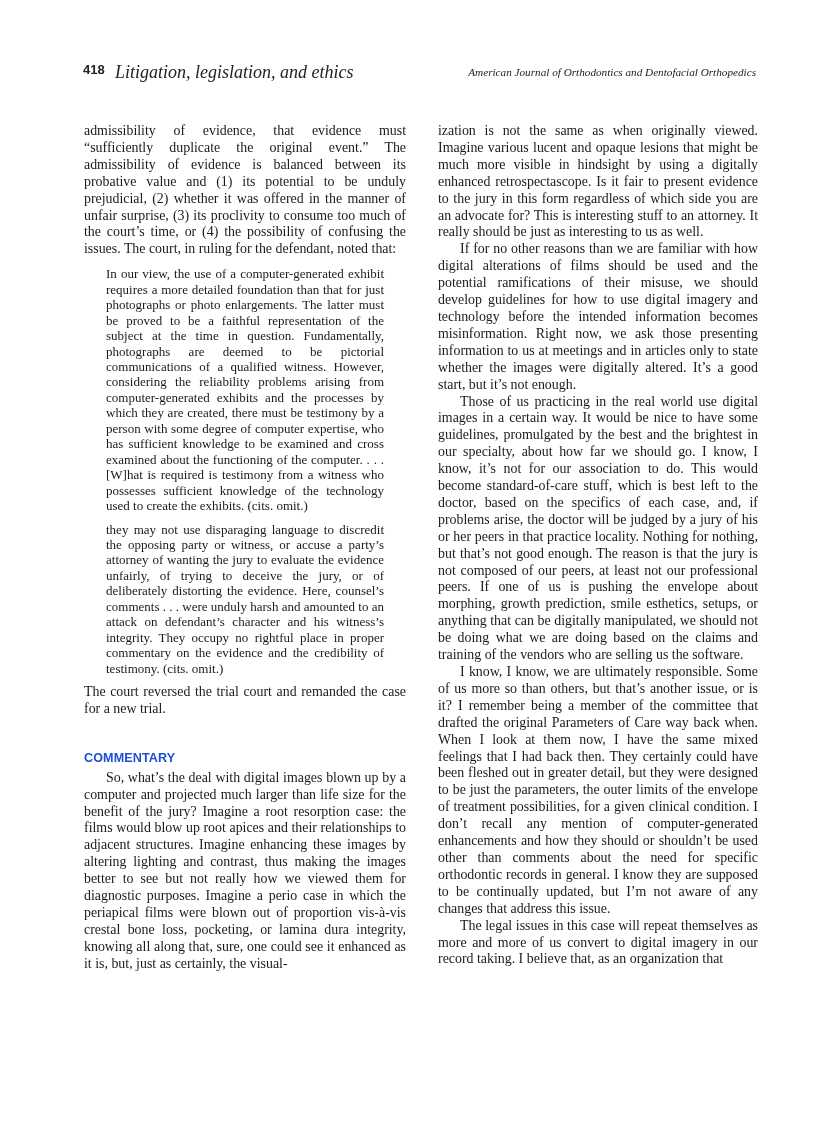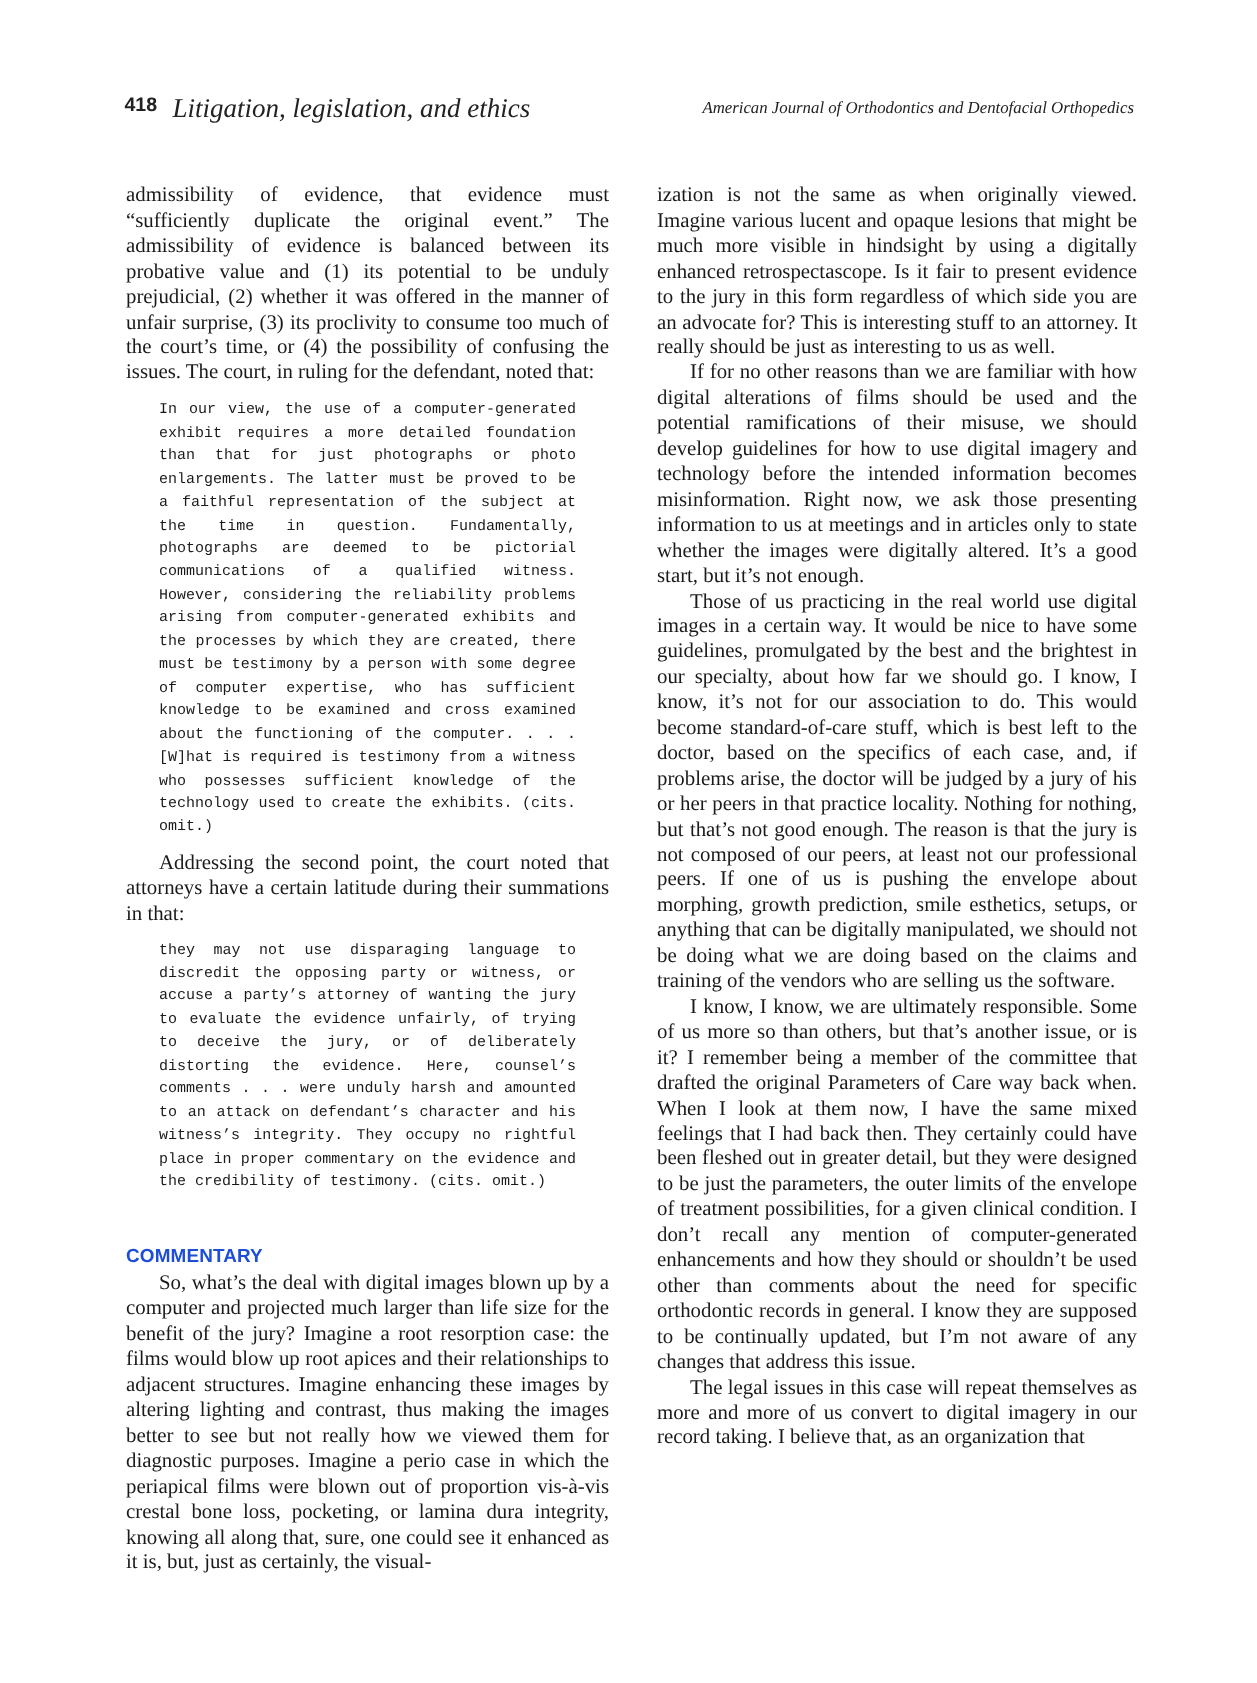--- a/index.html
+++ b/index.html
@@ -11,21 +11,21 @@
   .section-title { position: absolute; left: 32px; top: 0; font-family: "Liberation Serif", serif; font-style: italic; font-size: 18px; color: #222; }
   .journal-title { position: absolute; right: 0; top: 3px; text-align: center; font-family: "Liberation Serif", serif; font-style: italic; font-size: 11.2px; line-height: 14px; color: #222; }
   .journal-title span { display: block; }
 
   .column { position: absolute; top: 123px; width: 322px; font-family: "Liberation Serif", serif; font-size: 13.9px; line-height: 16.9px; color: #1a1a1a; }
   .col-left { left: 84px; }
   .col-right { left: 438px; width: 320px; }
 
   p { margin: 0; text-align: justify; }
   p.indent { text-indent: 22px; }
-  .blockquote { margin: 8px 0 8px 22px; width: 278px; font-size: 10px; line-height: 15.45px; font-family: Liberation Mono, monospace; }
+  .blockquote { margin: 8px 0 8px 22px; width: 278px; font-size: 13px; line-height: 15.45px; }
   .blockquote p { text-align: justify; }
 
   h2.section-heading { font-family: "Liberation Sans", sans-serif; font-weight: bold; font-size: 12.6px; margin: 32px 0 3px 0; letter-spacing: 0.1px; color: #1d4ed8; }
 </style>
 </head>
 <body>
 
 <div class="page">
 
   <div class="running-head">
@@ -34,24 +34,24 @@
     <div class="journal-title">
       <span>American Journal of Orthodontics and Dentofacial Orthopedics</span>
     </div>
   </div>
 
   <div class="column col-left">
     <p>admissibility of evidence, that evidence must “sufficiently duplicate the original event.” The admissibility of evidence is balanced between its probative value and (1) its potential to be unduly prejudicial, (2) whether it was offered in the manner of unfair surprise, (3) its proclivity to consume too much of the court’s time, or (4) the possibility of confusing the issues. The court, in ruling for the defendant, noted that:</p>
     <div class="blockquote">
       <p>In our view, the use of a computer-generated exhibit requires a more detailed foundation than that for just photographs or photo enlargements. The latter must be proved to be a faithful representation of the subject at the time in question. Fundamentally, photographs are deemed to be pictorial communications of a qualified witness. However, considering the reliability problems arising from computer-generated exhibits and the processes by which they are created, there must be testimony by a person with some degree of computer expertise, who has sufficient knowledge to be examined and cross examined about the functioning of the computer. . . . [W]hat is required is testimony from a witness who possesses sufficient knowledge of the technology used to create the exhibits. (cits. omit.)</p>
     </div>
-    <p class="indent">Addressing the second point, the court noted that attorneys have a certain latitude during their summations in that:</p>
     <div class="blockquote">
       <p>they may not use disparaging language to discredit the opposing party or witness, or accuse a party’s attorney of wanting the jury to evaluate the evidence unfairly, of trying to deceive the jury, or of deliberately distorting the evidence. Here, counsel’s comments . . . were unduly harsh and amounted to an attack on defendant’s character and his witness’s integrity. They occupy no rightful place in proper commentary on the evidence and the credibility of testimony. (cits. omit.)</p>
     </div>
+    <p>The court reversed the trial court and remanded the case for a new trial.</p>
     <h2 class="section-heading">COMMENTARY</h2>
     <p class="indent">So, what’s the deal with digital images blown up by a computer and projected much larger than life size for the benefit of the jury? Imagine a root resorption case: the films would blow up root apices and their relationships to adjacent structures. Imagine enhancing these images by altering lighting and contrast, thus making the images better to see but not really how we viewed them for diagnostic purposes. Imagine a perio case in which the periapical films were blown out of proportion vis-à-vis crestal bone loss, pocketing, or lamina dura integrity, knowing all along that, sure, one could see it enhanced as it is, but, just as certainly, the visual-</p>
   </div>
 
   <div class="column col-right">
     <p>ization is not the same as when originally viewed. Imagine various lucent and opaque lesions that might be much more visible in hindsight by using a digitally enhanced retrospectascope. Is it fair to present evidence to the jury in this form regardless of which side you are an advocate for? This is interesting stuff to an attorney. It really should be just as interesting to us as well.</p>
     <p class="indent">If for no other reasons than we are familiar with how digital alterations of films should be used and the potential ramifications of their misuse, we should develop guidelines for how to use digital imagery and technology before the intended information becomes misinformation. Right now, we ask those presenting information to us at meetings and in articles only to state whether the images were digitally altered. It’s a good start, but it’s not enough.</p>
     <p class="indent">Those of us practicing in the real world use digital images in a certain way. It would be nice to have some guidelines, promulgated by the best and the brightest in our specialty, about how far we should go. I know, I know, it’s not for our association to do. This would become standard-of-care stuff, which is best left to the doctor, based on the specifics of each case, and, if problems arise, the doctor will be judged by a jury of his or her peers in that practice locality. Nothing for nothing, but that’s not good enough. The reason is that the jury is not composed of our peers, at least not our professional peers. If one of us is pushing the envelope about morphing, growth prediction, smile esthetics, setups, or anything that can be digitally manipulated, we should not be doing what we are doing based on the claims and training of the vendors who are selling us the software.</p>
     <p class="indent">I know, I know, we are ultimately responsible. Some of us more so than others, but that’s another issue, or is it? I remember being a member of the committee that drafted the original Parameters of Care way back when. When I look at them now, I have the same mixed feelings that I had back then. They certainly could have been fleshed out in greater detail, but they were designed to be just the parameters, the outer limits of the envelope of treatment possibilities, for a given clinical condition. I don’t recall any mention of computer-generated enhancements and how they should or shouldn’t be used other than comments about the need for specific orthodontic records in general. I know they are supposed to be continually updated, but I’m not aware of any changes that address this issue.</p>
     <p class="indent">The legal issues in this case will repeat themselves as more and more of us convert to digital imagery in our record taking. I believe that, as an organization that</p>

